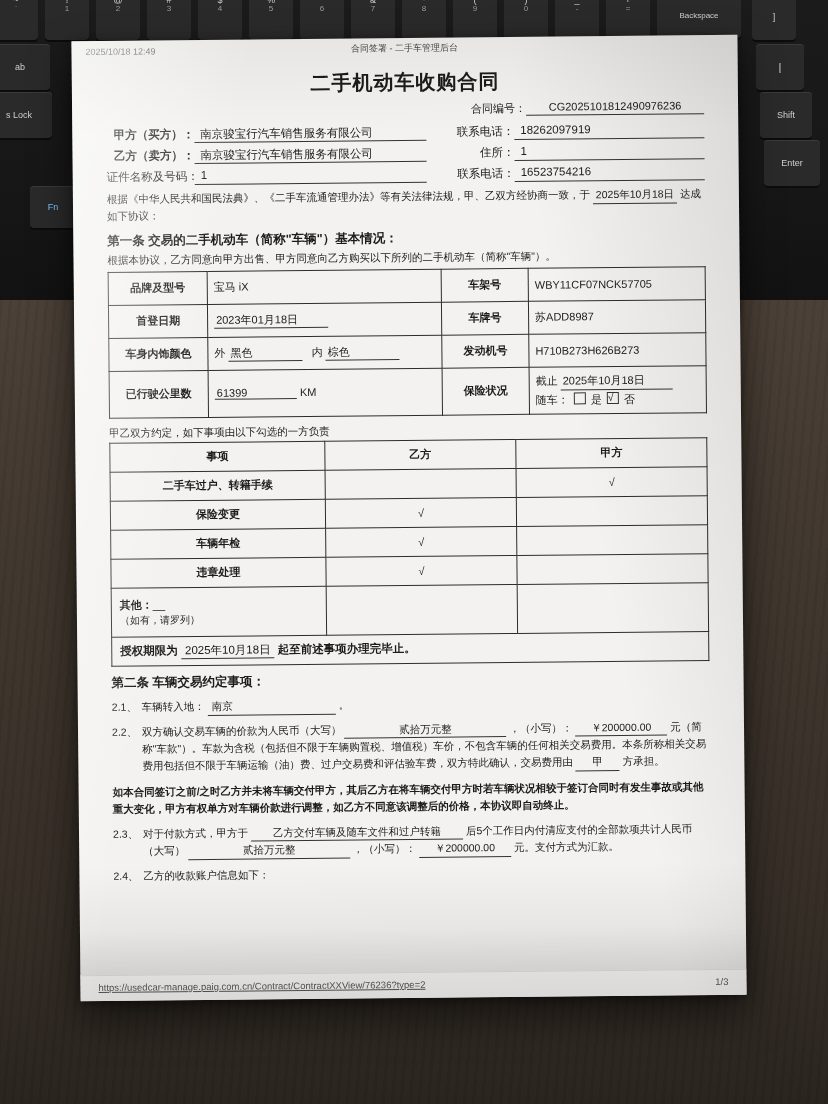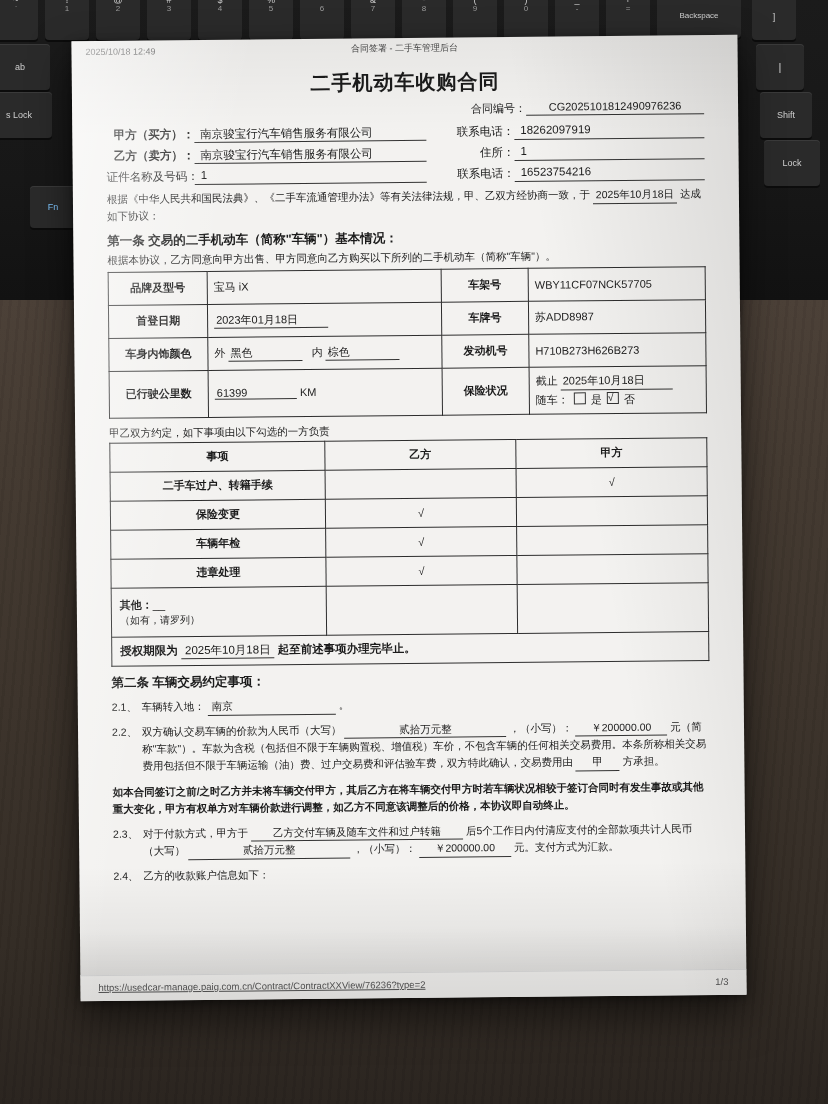--- a/index.html
+++ b/index.html
@@ -153,21 +153,21 @@
     <div class="kb-row" style="left:752px;top:-6px;">
       <div class="key" style="width:44px;height:44px;font-size:9px;align-items:center">]</div>
     </div>
     <div class="kb-row" style="left:756px;top:44px;">
       <div class="key" style="width:48px;height:44px;font-size:11px;align-items:center">|</div>
     </div>
     <div class="kb-row" style="left:760px;top:92px;">
       <div class="key" style="width:52px;height:44px;font-size:9px;align-items:center">Shift</div>
     </div>
     <div class="kb-row" style="left:764px;top:140px;">
-      <div class="key" style="width:56px;height:44px;font-size:9px;align-items:center">Lock</div>
+      <div class="key" style="width:56px;height:44px;font-size:9px;align-items:center">Enter</div>
     </div>
   </div>
 </div>
 
 <div id="sheet">
 
   <div class="statusbar">
     <span>2025/10/18 12:49</span>
     <span class="title">合同签署 - 二手车管理后台</span>
     <span style="width:70px"></span>

